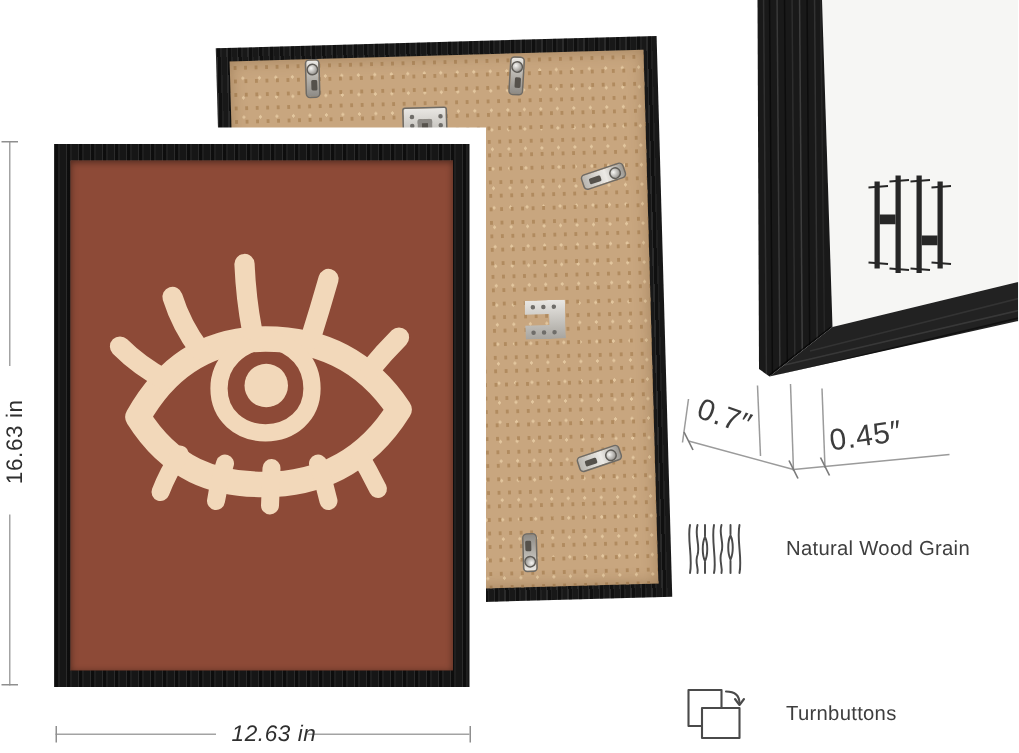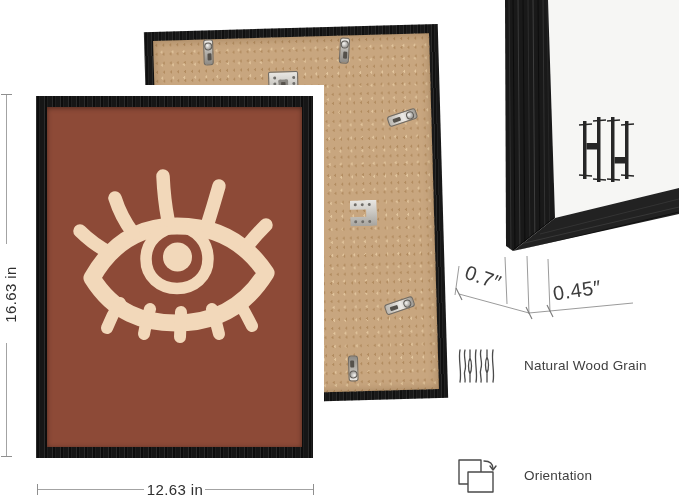--- a/index.html
+++ b/index.html
@@ -5,22 +5,22 @@
   html,body{margin:0;padding:0;background:#ffffff;}
   .canvas{position:relative;width:679px;height:502px;background:#ffffff;overflow:hidden;
           font-family:"Liberation Sans",sans-serif;}
 
   
   .vline,.hline{position:absolute;background:#a3a3a3;}
   .vtick{position:absolute;width:11px;height:1px;background:#8f8f8f;left:1px;}
   .htick{position:absolute;width:1px;height:11px;background:#8f8f8f;}
   .vlabel{position:absolute;left:-27px;top:286px;width:74px;text-align:center;
           transform:rotate(-90deg);font-size:15px;color:#2f2f2f;letter-spacing:.4px;}
-  .hlabel{position:absolute;left:139px;top:481px;width:72px;text-align:center;
-          font-size:15px;color:#2f2f2f;letter-spacing:.4px;}
+  .hlabel{position:absolute;left:139px;top:481px;width:72px;text-align:right;
+          font-size:15px;color:#2f2f2f;letter-spacing:.4px;font-style:italic;}
 
   
   .back-frame{position:absolute;left:149px;top:28px;width:294px;height:374px;
       padding:9px;box-sizing:border-box;z-index:1;transform:rotate(-1.6deg);
       background:#181818 repeating-linear-gradient(90deg,rgba(255,255,255,.08) 0 1px,
                  rgba(0,0,0,.35) 1px 3px,rgba(255,255,255,.04) 3px 4px,rgba(0,0,0,0) 4px 7px);}
   .board{position:relative;width:100%;height:100%;background-color:#c8a67f;
       background-image:radial-gradient(#b18b5f 1px,transparent 1px),
                        radial-gradient(#e2c69e 1px,transparent 1px);
       background-size:7px 9px,11px 13px;background-position:0 0,3px 5px;
@@ -233,17 +233,17 @@
       <svg width="42" height="40" viewBox="0 0 42 40">
         <g fill="none" stroke="#4a4a4a" stroke-width="1.4" stroke-linecap="round" stroke-linejoin="round">
           <rect x="3" y="4" width="22" height="24"></rect>
           <rect x="12" y="16" width="25" height="20" fill="#ffffff"></rect>
           <path d="M28,5 C34,5 37,8 37,13"></path>
           <path d="M34,10 L37,14 L40,10"></path>
         </g>
       </svg>
     </div>
     <div class="flabel">
-      <div>Orientation</div>
+      <div>Turnbuttons</div>
     </div>
   </div>
 
 </div>
 
 </body></html>

